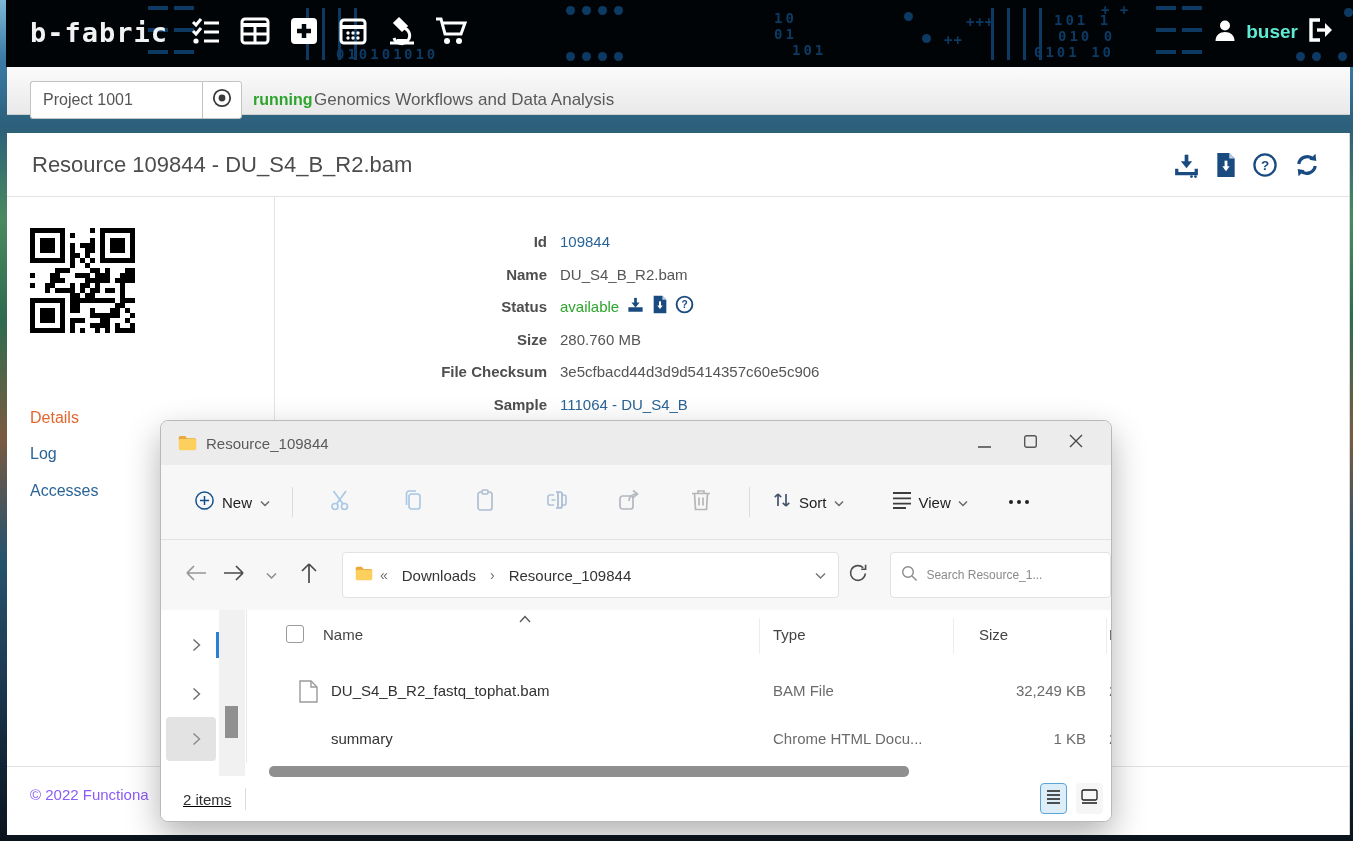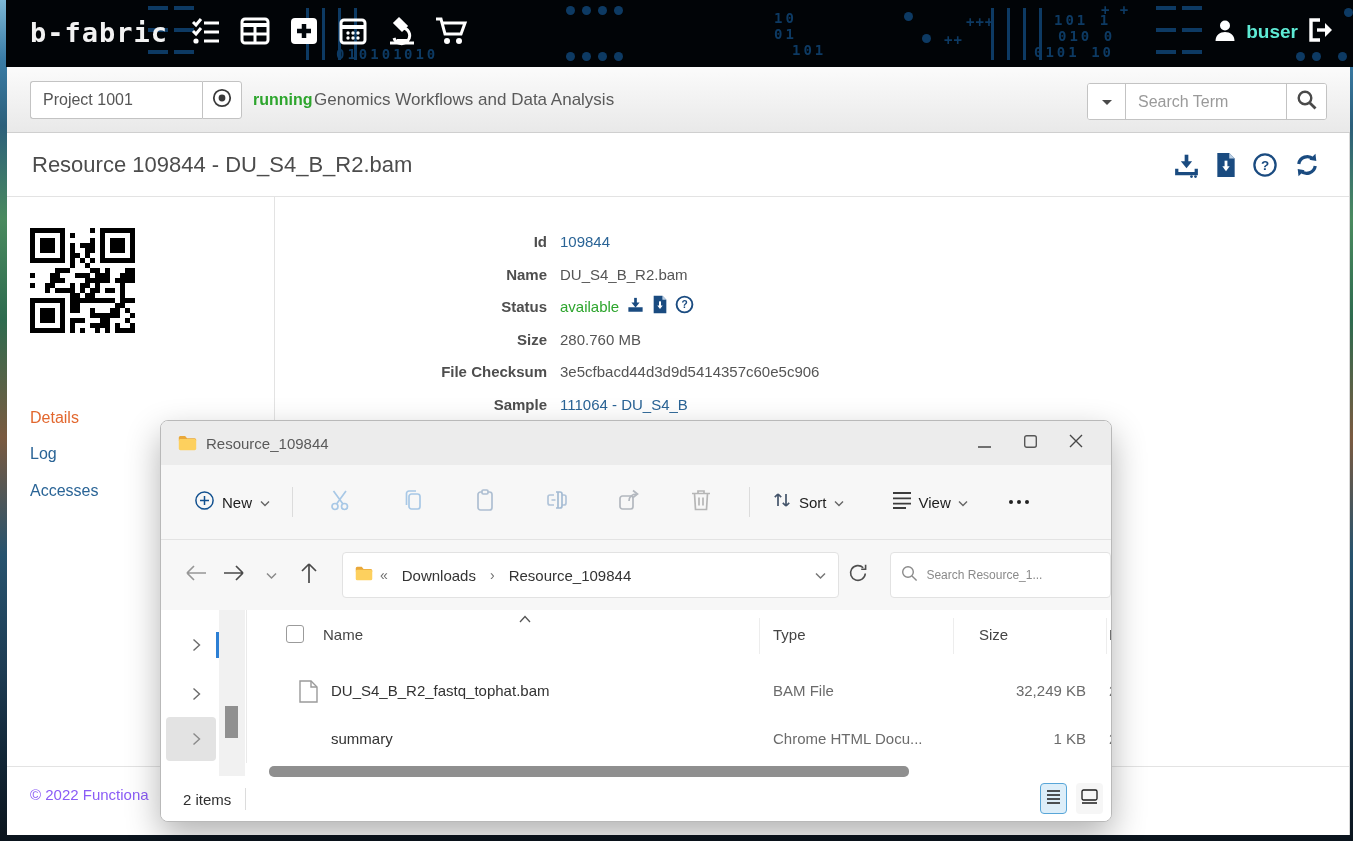--- a/index.html
+++ b/index.html
@@ -17,21 +17,21 @@
   .bf-nav .nbtn { width:36px; height:38px; display:flex; align-items:center; justify-content:center; cursor:pointer; }
   .bf-user { position:absolute; right:20px; top:18px; display:flex; gap:9px; align-items:center; }
   .bf-user .uname { color:#5eead4; font-weight:bold; font-size:19px; }
   .bit { position:absolute; font-family:"DejaVu Sans Mono", monospace; font-weight:bold; color:#0d3a63; font-size:14px; letter-spacing:3px; }
   .deco-dots { position:absolute; width:9px; height:9px; border-radius:50%; background:#0d3a63; }
   .d4 { box-shadow: 16px 0 #0d3a63, 32px 0 #0d3a63, 48px 0 #0d3a63; }
   .deco-dash { position:absolute; width:20px; height:56px; background:repeating-linear-gradient(180deg,#0d3a63 0 4px,transparent 4px 22px); }
   .deco-bars { position:absolute; width:60px; height:52px; background:repeating-linear-gradient(90deg,#0d3a63 0 3px,transparent 3px 16px); }
 
   
-  .subbar { position:absolute; left:7px; top:67px; right:3px; height:66px; background:linear-gradient(180deg,#fbfbfb,#e9e9e9); border-bottom:1px solid #cfcfcf; }
+  .subbar { position:absolute; left:7px; top:67px; right:3px; height:48px; background:linear-gradient(180deg,#fbfbfb,#e9e9e9); border-bottom:1px solid #cfcfcf; }
   .pgroup { position:absolute; left:23px; top:14px; display:flex; height:38px; }
   .pinput { width:172px; height:38px; border:1px solid #c3c3c3; border-right:none; border-radius:3px 0 0 3px; padding:0 12px; font-size:16px; color:#555; background:#fff; font-family:"Liberation Sans",sans-serif; }
   .pbtn { width:40px; height:38px; border:1px solid #c3c3c3; border-radius:0 3px 3px 0; background:#fff; display:flex; align-items:center; justify-content:center; cursor:pointer; }
   .running { position:absolute; left:246px; top:24px; font-size:16px; color:#2da52d;font-weight:bold; }
   .wtitle { position:absolute; left:307px; top:23px; font-size:17px; color:#5a5a5a; }
   .sgroup { position:absolute; right:23px; top:16px; display:flex; height:37px; border:1px solid #c3c3c3; border-radius:3px; background:#fff; overflow:hidden; }
   .sdrop { width:38px; border-right:1px solid #c3c3c3; display:flex; align-items:center; justify-content:center; background:#fff; cursor:pointer; }
   .sinput { width:160px; border:none; outline:none; padding:0 12px; font-size:16px; color:#555; font-family:"Liberation Sans",sans-serif; }
   .sinput::placeholder { color:#9a9a9a; }
   .sbtn { width:40px; border-left:1px solid #c3c3c3; display:flex; align-items:center; justify-content:center; background:#fff; cursor:pointer; }
@@ -110,21 +110,21 @@
   .frow .fico { position:absolute; left:48px; top:12px; }
   .frow .fname { position:absolute; left:80px; top:14px; font-size:15px; color:#323232; }
   .frow .ftype { position:absolute; left:522px; top:14px; font-size:15px; color:#6b6b6b; }
   .frow .fsize { position:absolute; left:630px; top:14px; width:205px; text-align:right; font-size:15px; color:#6b6b6b; }
   .frow .fdate { position:absolute; left:858px; top:14px; font-size:15px; color:#6b6b6b; width:6px; overflow:hidden; }
   .chrome { width:21px; height:21px; border-radius:50%; background:conic-gradient(from 60deg,#fbbc05 0 120deg,#34a853 0 240deg,#ea4335 0 360deg); position:relative; }
   .chrome::before { content:""; position:absolute; inset:24%; background:#fff; border-radius:50%; }
   .chrome::after { content:""; position:absolute; inset:32%; background:#1a73e8; border-radius:50%; }
 
   .hthumb { position:absolute; left:108px; top:345px; width:640px; height:11px; background:#8f8f8f; border-radius:5px; cursor:pointer; }
-  .wstatus { position:absolute; left:0; right:0; bottom:0; height:44px; background:#fff; display:flex; align-items:center; }
+  .wstatus { position:absolute; left:0; right:0; bottom:0; height:44px; background:#fff; display:flex; align-items:center;text-decoration:underline; }
   .sitems { margin-left:22px; font-size:15px; color:#2f2f2f; }
   .ssep { width:1px; height:22px; background:#dcdcdc; margin-left:14px; }
   .viewbtns { position:absolute; right:8px; bottom:7px; display:flex; gap:9px; }
   .vb { width:27px; height:31px; border-radius:4px; display:flex; align-items:center; justify-content:center; cursor:pointer; }
   .vb.active { background:#ddeef9; border:1px solid #58a6d8; }
   .vb.plain { background:#f6f6f6; }
 </style>
 </head>
 <body>
 
@@ -252,38 +252,20 @@
       <span>
         <svg width="22" height="22" viewBox="0 0 22 22">
             <circle cx="11" cy="11" r="8.2" fill="none" stroke="#3a3a3a" stroke-width="1.8"></circle>
             <circle cx="11" cy="11" r="3.4" fill="#3a3a3a"></circle>
           </svg>
       </span>
     </div>
   </div>
   <span class="running">running</span>
   <span class="wtitle">Genomics Workflows and Data Analysis</span>
-  <div class="sgroup">
-    <div class="sdrop">
-      <span>
-        <svg width="12" height="8" viewBox="0 0 12 8">
-            <path d="M1 1l5 5 5-5z" fill="#4a4a4a"></path>
-          </svg>
-      </span>
-    </div>
-    <input class="sinput" placeholder="Search Term" style="">
-    <div class="sbtn">
-      <span>
-        <svg width="22" height="22" viewBox="0 0 22 22">
-            <circle cx="9" cy="9" r="6.3" fill="none" stroke="#4a4a4a" stroke-width="2.4"></circle>
-            <path d="M13.7 13.7L19.5 19.5" stroke="#4a4a4a" stroke-width="2.8"></path>
-          </svg>
-      </span>
-    </div>
-  </div>
 </div>
 
 <div class="card">
   <div class="trow">
     <div class="ptitle">Resource 109844 - DU_S4_B_R2.bam</div>
     <div class="ticons">
       <span>
         <svg width="27" height="26" viewBox="0 0 24 24">
             <path d="M12 2.5v8.5" stroke="#1a4b80" stroke-width="3.4"></path>
             <path d="M6.8 8.5L12 15l5.2-6.5z" fill="#1a4b80"></path>

